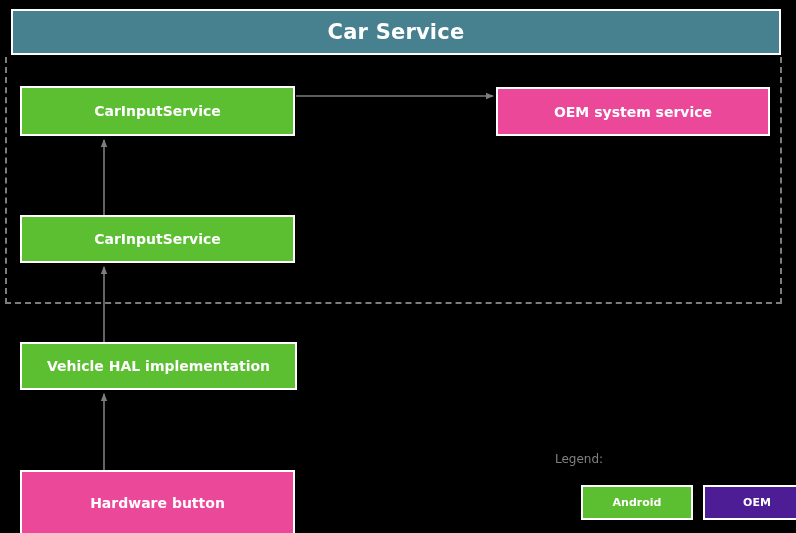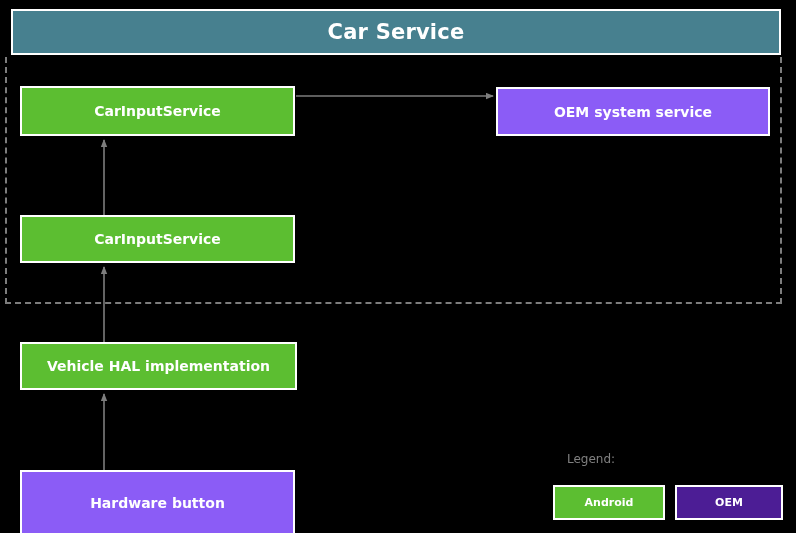--- a/index.html
+++ b/index.html
@@ -58,21 +58,21 @@
     display: flex;
     align-items: center;
     justify-content: center;
   }
   .node-label {
     color: #FFFFFF;
     font-size: 14px;
     font-weight: bold;
   }
   .node.android { background: #5CBE31; }
-  .node.oem     { background: #8b5cf6; }
+  .node.oem     { background: #ec4899; }
 
   #node-car-input-service { left: 20px;  top: 86px;  width: 275px; height: 50px; }
   #node-oem-system-service{ left: 496px; top: 87px;  width: 274px; height: 49px; }
   #node-input-hal-service { left: 20px;  top: 215px; width: 275px; height: 48px; }
   #node-vehicle-hal       { left: 20px;  top: 342px; width: 277px; height: 48px; }
   #node-hardware-button   { left: 20px;  top: 470px; width: 275px; height: 66px; }
 
   
   .connector {
     position: absolute;
@@ -87,31 +87,31 @@
     width: 232px;
     height: 72px;
   }
   .legend-title {
     position: absolute;
     left: 2px;
     top: 0px;
     color: #808080;
     font-size: 12px;
     font-weight: normal;
-    margin-left: 12px;
   }
   .legend-swatch {
     position: absolute;
     top: 33px;
     height: 35px;
     box-sizing: border-box;
     border: 2px solid #FFFFFF;
     display: flex;
     align-items: center;
     justify-content: center;
+    margin-left: 28px;
   }
   .legend-swatch .legend-label {
     color: #FFFFFF;
     font-size: 11px;
     font-weight: bold;
   }
   #legend-swatch-android { left: 0px;   width: 112px; background: #5CBE31; }
   #legend-swatch-oem     { left: 122px; width: 108px; background: #4c1d95; }
 </style>
 </head>

